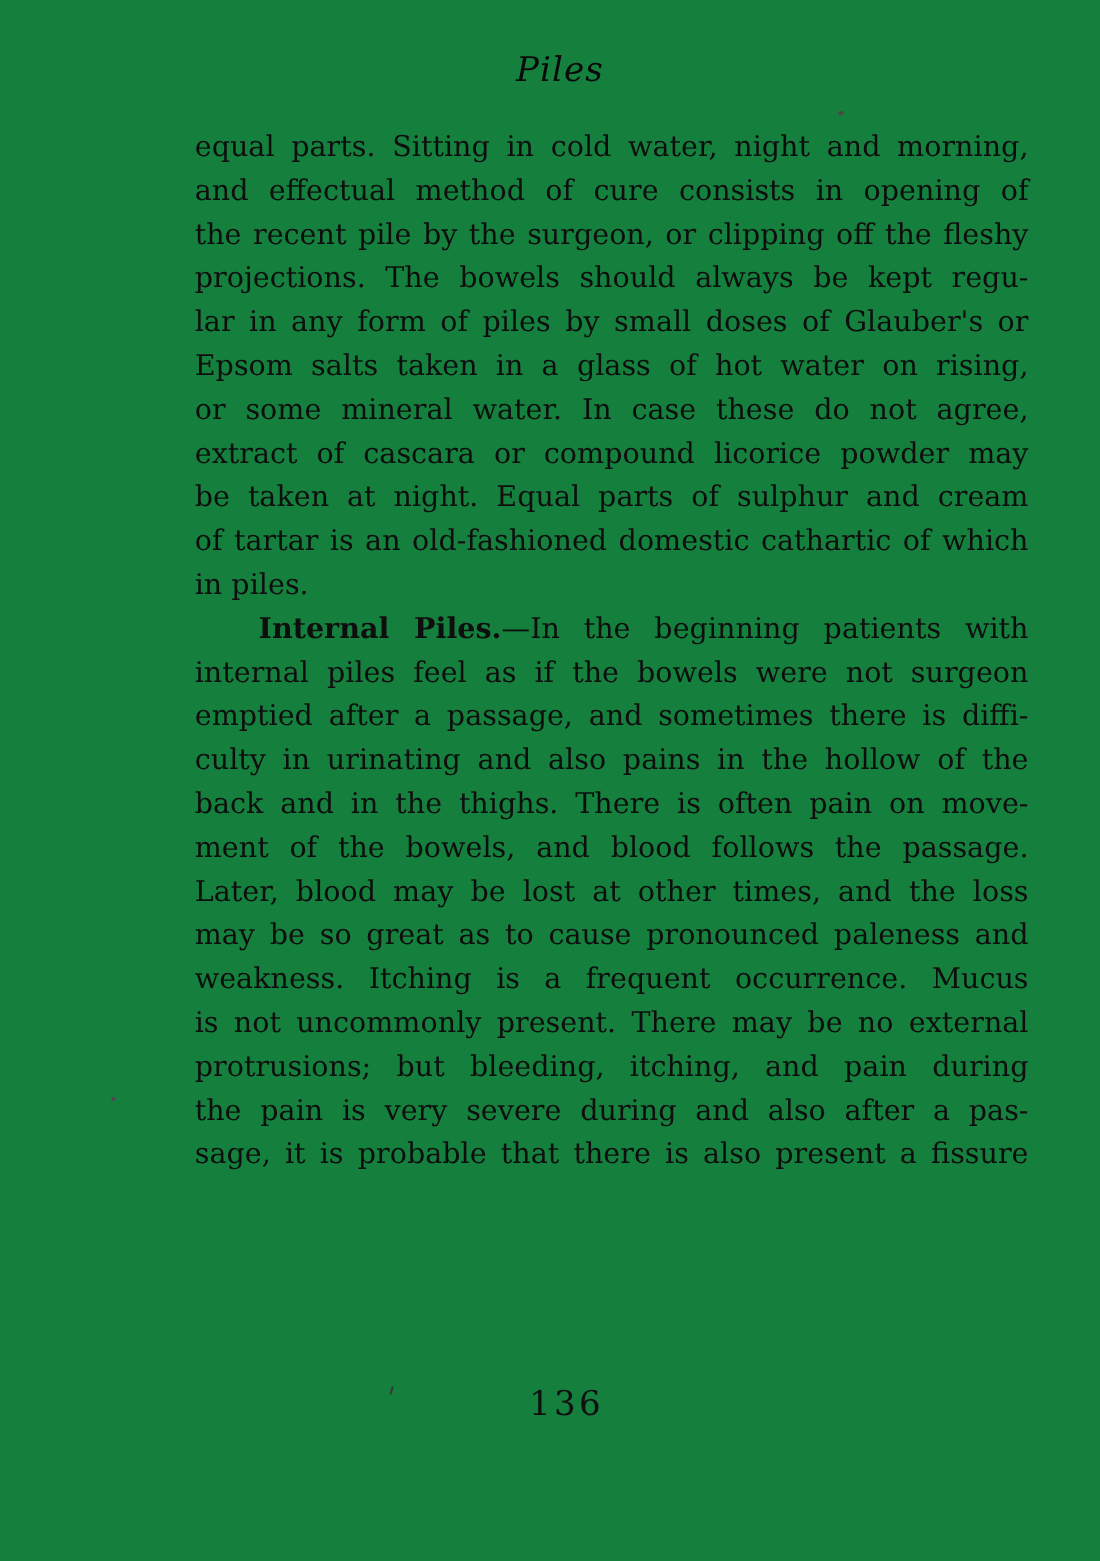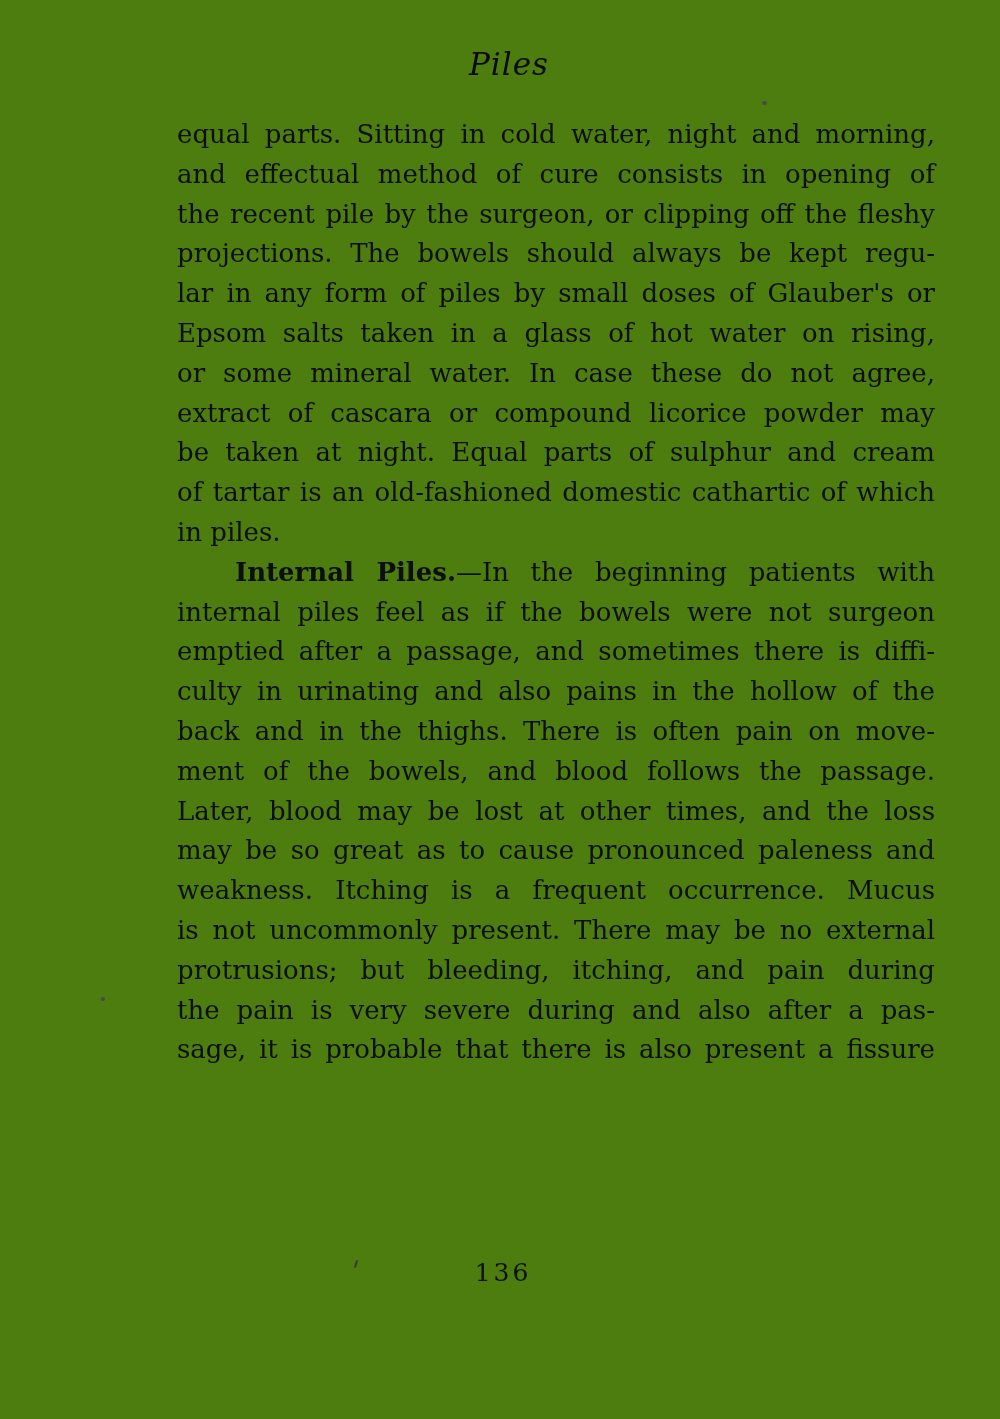--- a/index.html
+++ b/index.html
@@ -1,20 +1,20 @@
 <!DOCTYPE html>
 <html><head>
 <meta charset="utf-8">
 <style>
   html, body { margin: 0; padding: 0; }
   .page {
     position: relative;
     width: 1000px;
     height: 1419px;
-    background: #4d7c0f;
+    background: #15803d;
     overflow: hidden;
     font-family: "DejaVu Serif", "Liberation Serif", serif;
     color: #0e0e0e;
   }
   .running-head {
     position: absolute;
     top: 46px;
     left: 130px;
     width: 758px;
     text-align: center;
@@ -43,24 +43,24 @@
     text-align-last: left;
     white-space: normal;
   }
   .line.indent {
     text-indent: 58px;
   }
   .bold { font-weight: bold; }
   .page-number {
     position: absolute;
     top: 1258px;
-    left: 118px;
+    left: 130px;
     width: 770px;
     text-align: center;
-    font-size: 25px;
+    font-size: 31px;
     letter-spacing: 3px;
     color: #101010;
   }
   .speck {
     position: absolute;
     background: #4a4a4a;
     border-radius: 50%;
   }
   .speck-a { left: 762px; top: 101px; width: 5px; height: 4px; }
   .speck-b { left: 101px; top: 997px; width: 4px; height: 4px; }

